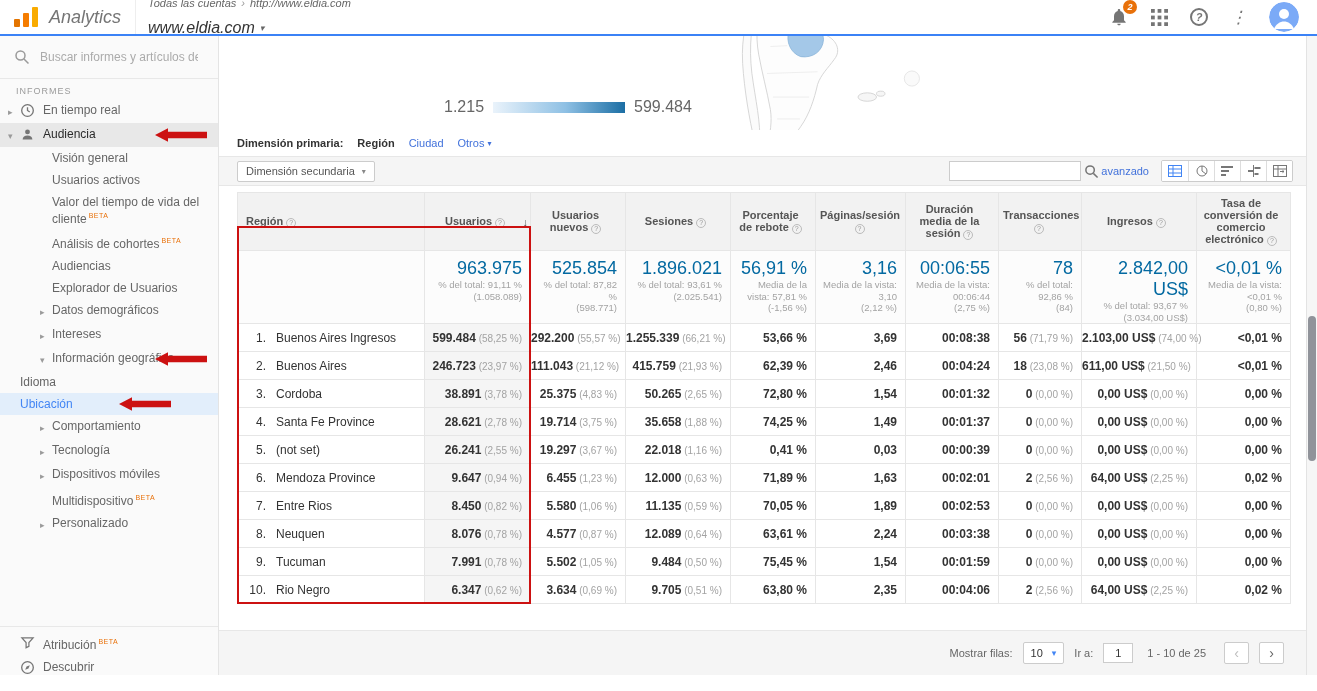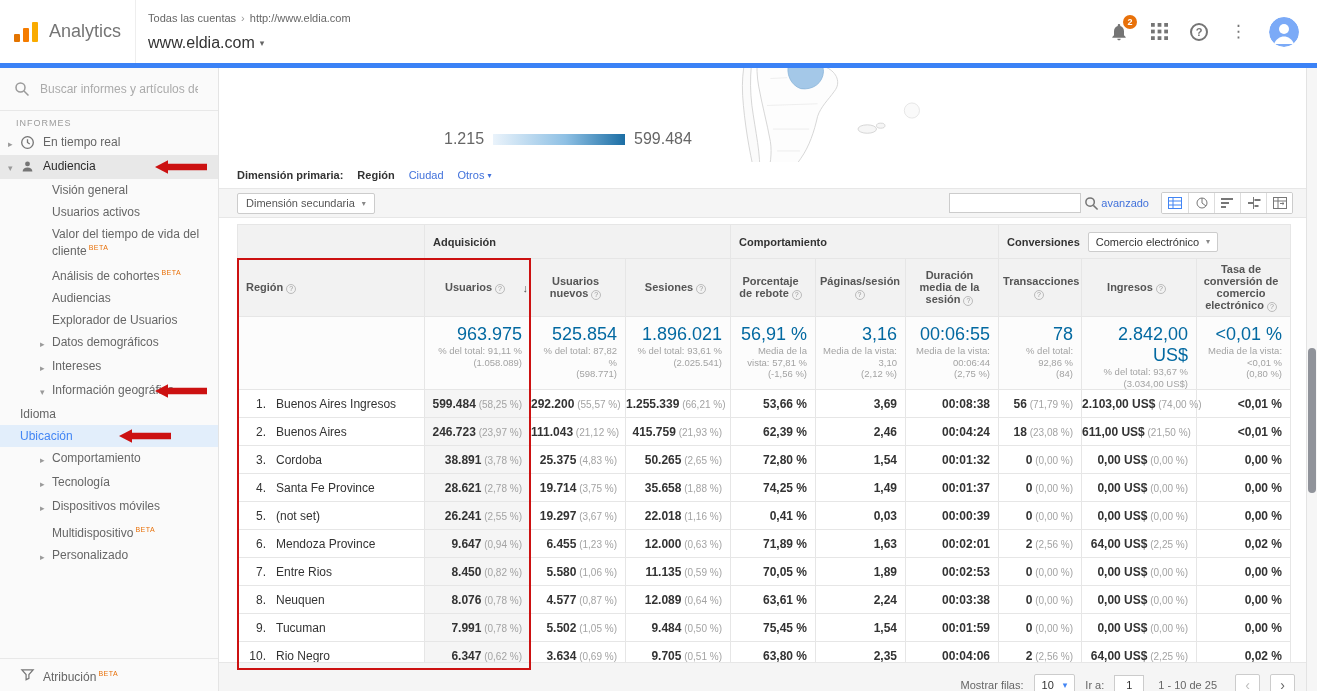--- a/index.html
+++ b/index.html
@@ -1,21 +1,21 @@
 <!DOCTYPE html>
 <html><head>
 <meta charset="utf-8">
 <style>
 *{margin:0;padding:0;box-sizing:border-box;}
 html,body{width:1317px;height:691px;overflow:hidden;}
 body{font-family:"Liberation Sans",sans-serif;background:#fff;color:#333;}
 .screen{width:1317px;height:691px;position:relative;background:#fff;overflow:hidden;}
 
 
-header{height:68px;display:flex;align-items:center;border-bottom:5px solid #3b82f6;background:#fff;position:relative;z-index:8;}
+header{height:36px;display:flex;align-items:center;border-bottom:2px solid #3b82f6;background:#fff;position:relative;z-index:8;font-style:italic;}
 .logo-area{display:flex;align-items:center;gap:9px;padding:0 14px 0 12px;height:100%;}
 .ga-name{font-size:18px;color:#757575;}
 .prop-area{padding-left:12px;border-left:1px solid #eee;height:100%;display:flex;flex-direction:column;justify-content:center;}
 .crumb{font-size:11px;color:#666;display:flex;gap:5px;align-items:center;}
 .crumb .sep{color:#999;}
 .prop{font-size:16px;color:#333;margin-top:10px;display:flex;align-items:center;gap:5px;cursor:pointer;}
 .prop .dd{font-size:9px;color:#666;}
 .head-right{margin-left:auto;display:flex;align-items:center;gap:22px;padding-right:18px;}
 .hr-ic{position:relative;color:#757575;cursor:pointer;display:flex;align-items:center;}
 .badge{position:absolute;top:-7px;right:-8px;background:#e8710a;color:#fff;font-size:9px;min-width:14px;height:14px;border-radius:7px;display:flex;align-items:center;justify-content:center;padding:0 2px;font-weight:bold;}
@@ -87,21 +87,21 @@
 .regioncell{font-size:12px;color:#333;padding-left:4px;background:#fff;white-space:nowrap;overflow:hidden;}
 .rank{display:inline-block;width:24px;text-align:right;margin-right:10px;color:#333;}
 .rname{cursor:pointer;}
 .numcell{text-align:right;padding-right:8px;font-size:12px;color:#333;background:#fff;white-space:nowrap;}
 .numcell .v{font-weight:bold;color:#333;}
 .numcell .sub{font-size:10px;color:#a3a3a3;}
 .numcell.c-sorted{background:#f5f5f5;}
 .red-box{position:absolute;left:0;top:34px;width:294px;bottom:0;border:2px solid #cc1111;pointer-events:none;z-index:4;}
 
 
-.tfootbar{position:absolute;left:0;right:0;bottom:0;height:45px;background:#f5f5f5;border-top:1px solid #e7e7e7;display:flex;align-items:center;justify-content:flex-end;gap:10px;padding-right:22px;font-size:11px;color:#666;}
+.tfootbar{position:absolute;left:0;right:11px;bottom:0;height:45px;background:#f5f5f5;border-top:1px solid #e7e7e7;display:flex;align-items:center;justify-content:flex-end;gap:10px;padding-right:22px;font-size:11px;color:#666;}
 .tf-select{display:inline-flex;align-items:center;gap:9px;background:#fff;border:1px solid #ccc;border-radius:2px;height:22px;padding:0 7px;color:#333;cursor:pointer;}
 .tf-select .dd{color:#4285f4;font-size:9px;}
 .tf-input{width:30px;height:20px;border:1px solid #ccc;text-align:center;font-family:inherit;font-size:11px;color:#333;background:#fff;}
 .tf-range{margin:0 8px 0 4px;color:#666;}
 .tf-btn{width:25px;height:22px;border:1px solid #ccc;background:#fff;font-size:14px;cursor:pointer;border-radius:2px;display:flex;align-items:center;justify-content:center;font-family:inherit;padding:0;}
 .tf-btn.prev{color:#bdbdbd;}
 .tf-btn.next{color:#666;}
 
 
 .scrollbar{position:absolute;right:0;top:0;width:11px;height:639px;background:#f6f6f6;border-left:1px solid #e3e3e3;z-index:9;}
@@ -401,34 +401,20 @@
               <col style="width:95px">
               <col style="width:105px">
               <col style="width:85px">
               <col style="width:90px">
               <col style="width:93px">
               <col style="width:83px">
               <col style="width:115px">
               <col style="width:94px">
           </colgroup>
           <thead>
-            <tr class="group-row">
-              <th></th>
-              <th colspan="3"><span>Adquisición</span></th>
-              <th colspan="3"><span>Comportamiento</span></th>
-              <th colspan="3">
-                <span class="g-conv-in">
-                  <span>Conversiones</span>
-                  <span class="conv-select">
-                    <span>Comercio electrónico</span>
-                    <span class="dd">▾</span>
-                  </span>
-                </span>
-              </th>
-            </tr>
             <tr id="colsRow">
                 <th class="colh c-region"><span class="colh-lbl">Región</span><span class="help">?</span></th>
                 <th class="colh"><span class="colh-lbl">Usuarios</span><span class="help">?</span><span class="sortarrow">↓</span></th>
                 <th class="colh"><span class="colh-lbl">Usuarios nuevos</span><span class="help">?</span></th>
                 <th class="colh"><span class="colh-lbl">Sesiones</span><span class="help">?</span></th>
                 <th class="colh"><span class="colh-lbl">Porcentaje de rebote</span><span class="help">?</span></th>
                 <th class="colh"><span class="colh-lbl">Páginas/sesión</span><span class="help">?</span></th>
                 <th class="colh"><span class="colh-lbl">Duración media de la sesión</span><span class="help">?</span></th>
                 <th class="colh"><span class="colh-lbl">Transacciones</span><span class="help">?</span></th>
                 <th class="colh"><span class="colh-lbl">Ingresos</span><span class="help">?</span></th>

